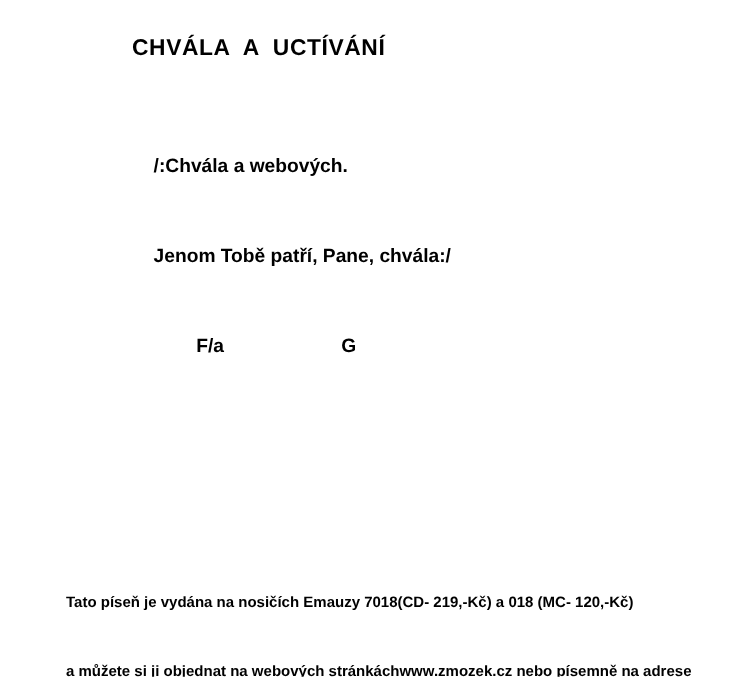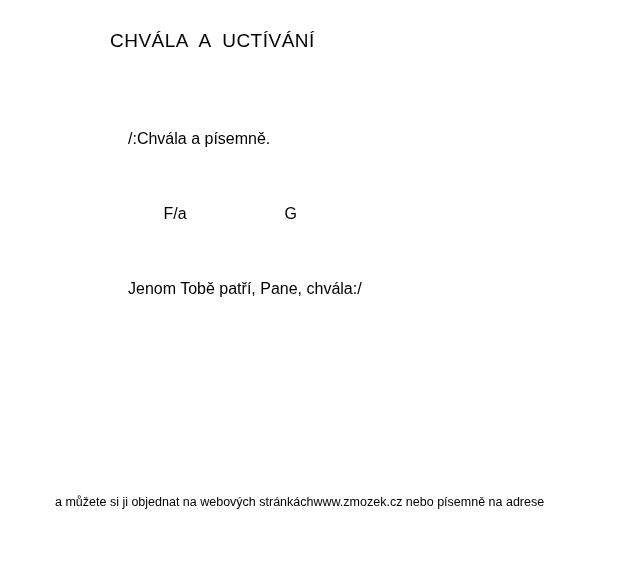--- a/index.html
+++ b/index.html
@@ -12,20 +12,21 @@
     background: #ffffff;
     font-family: "Liberation Sans", sans-serif;
     color: #000000;
     overflow: hidden;
     position: relative;
   }
   .page {
     position: relative;
     width: 620px;
     height: 448px;
+    font-weight: bold;
   }
   .title {
     position: absolute;
     left: 110px;
     top: 30px;
     font-size: 19px;
     letter-spacing: 0.5px;
     white-space: pre;
   }
   .song {
@@ -54,33 +55,34 @@
   }
 </style>
 </head>
 <body>
 
 <div class="page">
 
   <div class="title">CHVÁLA  A  UCTÍVÁNÍ</div>
 
   <div class="song">
-    <div class="line">/:Chvála a písemně.</div>
+    <div class="line">/:Chvála a webových.</div>
+    <div class="line">Jenom Tobě patří, Pane, chvála:/</div>
     <div class="line">        F/a                      G</div>
-    <div class="line">Jenom Tobě patří, Pane, chvála:/</div>
     
     
     
     
     
     
     
     
   </div>
 
   <div class="footer">
+    <div class="fline">Tato píseň je vydána na nosičích Emauzy 7018(CD- 219,-Kč) a 018 (MC- 120,-Kč)</div>
     <div class="fline">a můžete si ji objednat na webových stránkáchwww.zmozek.cz nebo písemně na adrese</div>
     
     
     
   </div>
 
 </div>
 
 </body></html>

